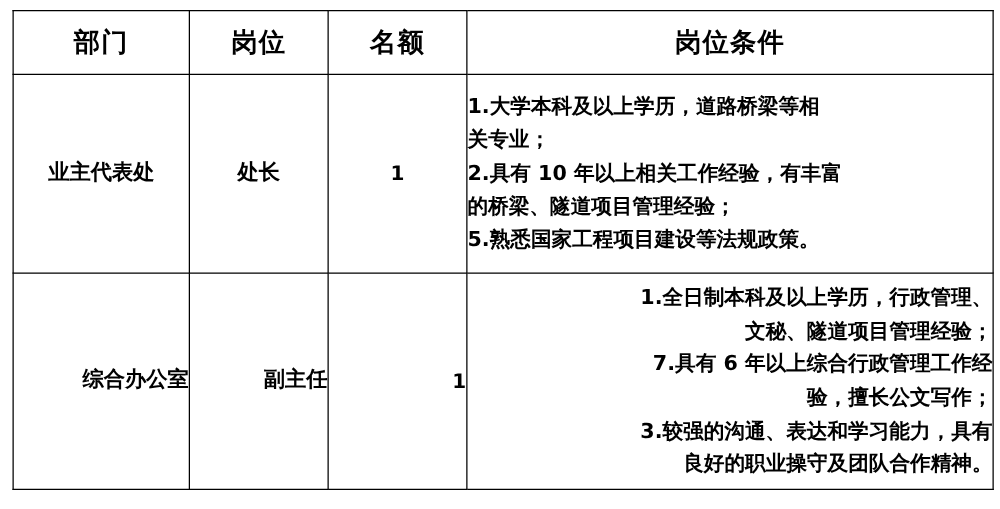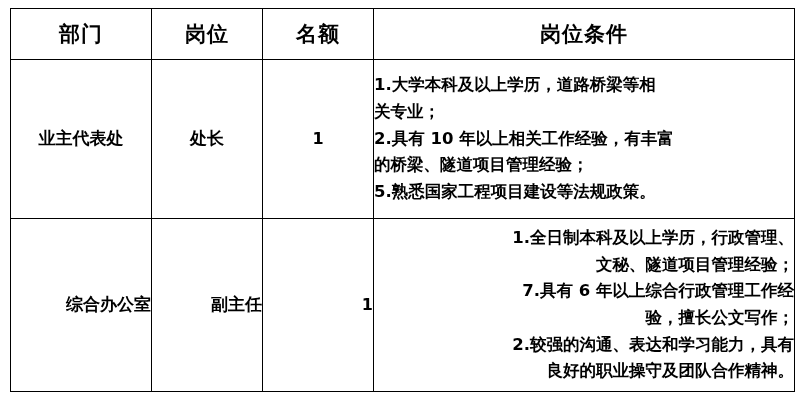--- a/index.html
+++ b/index.html
@@ -100,19 +100,19 @@
       </tr>
       <tr class="row-2">
         <td class="dept">综合办公室</td>
         <td class="post">副主任</td>
         <td class="quota">1</td>
         <td class="req">
           <div class="line">1.全日制本科及以上学历，行政管理、</div>
           <div class="line">文秘、隧道项目管理经验；</div>
           <div class="line">7.具有 6 年以上综合行政管理工作经</div>
           <div class="line">验，擅长公文写作；</div>
-          <div class="line">2.较强的沟通、表达和学习能力，具有</div>
+          <div class="line">3.较强的沟通、表达和学习能力，具有</div>
           <div class="line">良好的职业操守及团队合作精神。</div>
         </td>
       </tr>
     </tbody>
   </table>
 </div>
 
 </body></html>

